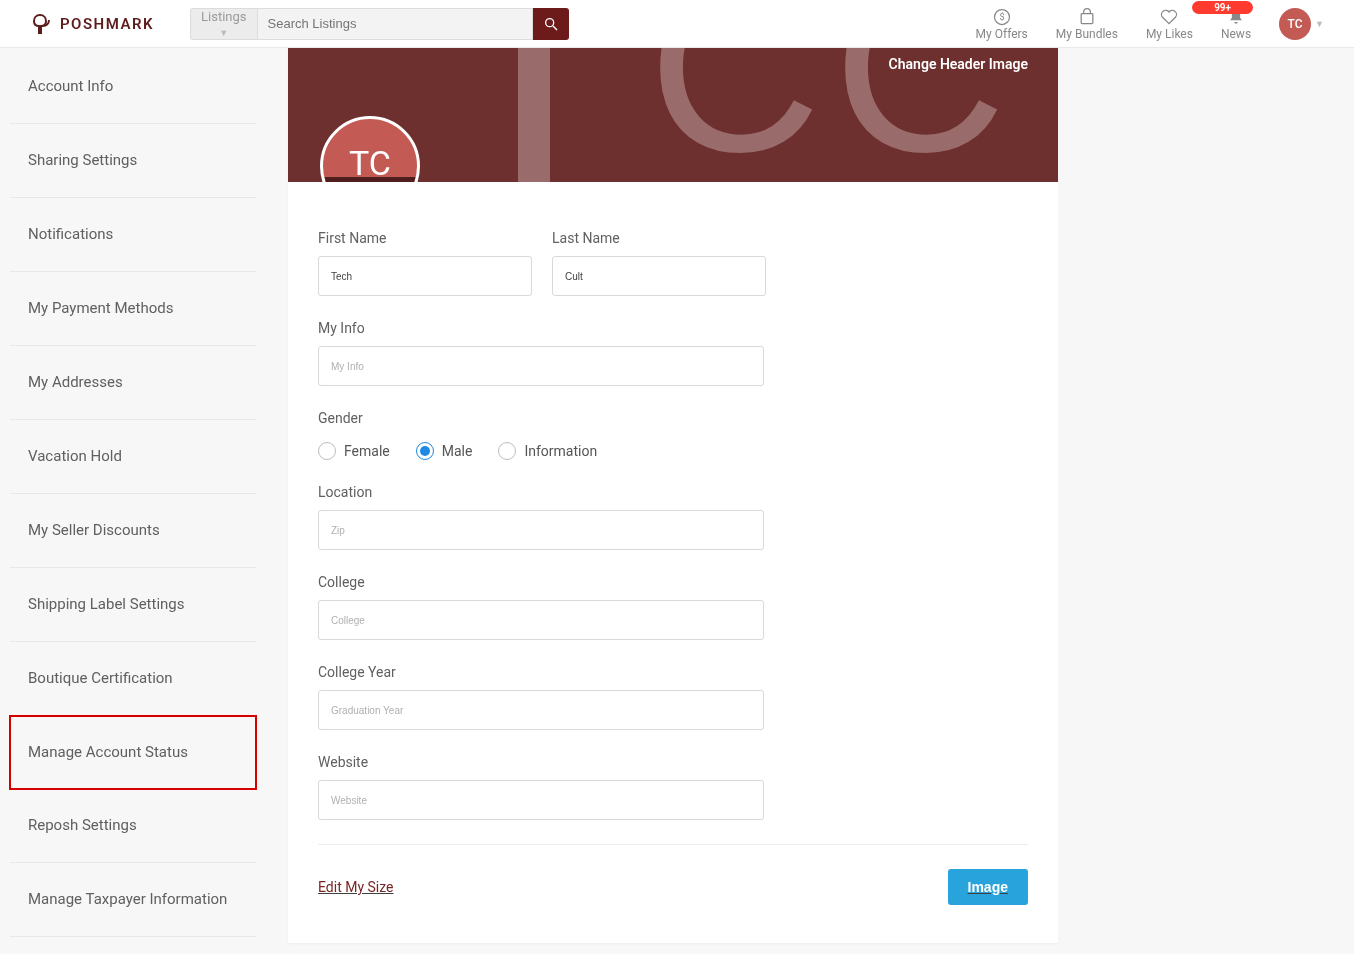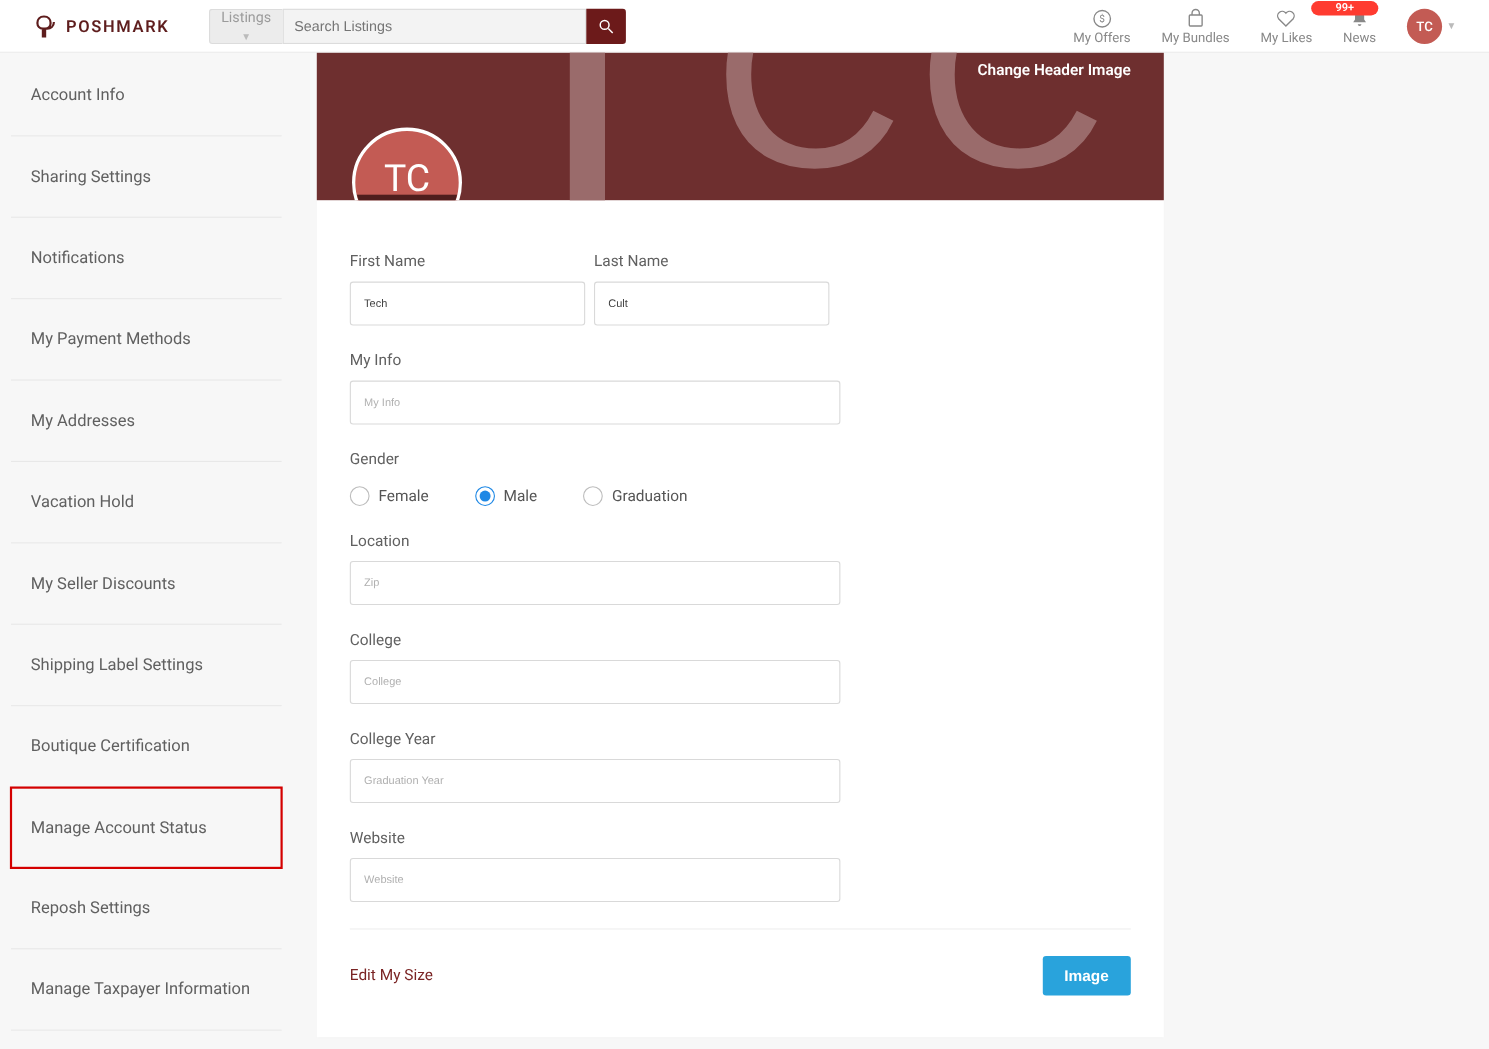--- a/index.html
+++ b/index.html
@@ -200,21 +200,21 @@
     font-weight: 600;
     display: flex;
     align-items: center;
     justify-content: center;
   }
 
   .form-area {
     position: relative;
     padding: 48px 30px 30px 30px;
   }
-  .row2 { display:flex; gap: 8px; }
+  .row2 { display:flex; gap: 20px; }
   .fld { flex: 1; margin-bottom: 24px; }
   .fld.full { width: 446px; }
   label.fld-label {
     display:block;
     font-size: 14px;
     color: #606060;
     margin-bottom: 10px;
   }
   input.txt {
     width: 100%;
@@ -222,38 +222,39 @@
     border: 1px solid #d9d9d9;
     border-radius: 3px;
     padding: 0 12px;
     font-size: 10px;
     color: #404040;
     outline: none;
     background:#fff;
   }
   input.txt::placeholder { color: #b0b0b0; }
 
-  .radio-row { display:flex; gap: 42px; align-items:center; margin-top:16px;}
+  .radio-row { display:flex; gap: 26px; align-items:center; margin-top:16px;}
   .radio-opt { display:flex; align-items:center; gap:8px; font-size:14px; color:#555; cursor:pointer;}
   .radio-circle {
     width:18px; height:18px; border-radius:50%;
     border: 1.5px solid #bdbdbd;
     display:flex; align-items:center; justify-content:center;
     background:#fff;
   }
   .radio-circle.checked { border-color:#1e88e5; }
   .radio-circle.checked::after {
     content:""; width:10px; height:10px; border-radius:50%; background:#1e88e5;
   }
 
   hr.sep { border:none; border-top:1px solid #eee; margin: 10px 0 24px 0; }
 
   .footer-row {
     display:flex; align-items:center; justify-content:space-between;
     padding-bottom: 8px;
+    text-decoration: underline;
   }
   .edit-size-link { color:#7a2424; font-size:14px; cursor:pointer; }
   .save-btn {
     background:#29a3dc;
     color:#fff;
     border:none;
     border-radius:3px;
     padding: 10px 20px;
     font-size:14px;
     font-weight:600;
@@ -373,21 +374,21 @@
           <div class="radio-opt">
             <span class="radio-circle" id="rf"></span>
             <span>Female</span>
           </div>
           <div class="radio-opt">
             <span class="radio-circle checked" id="rm"></span>
             <span>Male</span>
           </div>
           <div class="radio-opt">
             <span class="radio-circle" id="ru"></span>
-            <span>Graduation</span>
+            <span>Information</span>
           </div>
         </div>
       </div>
 
       <div class="fld full">
         <label class="fld-label">Location</label>
         <input class="txt" type="text" placeholder="Zip" style="">
       </div>
 
       <div class="fld full">

